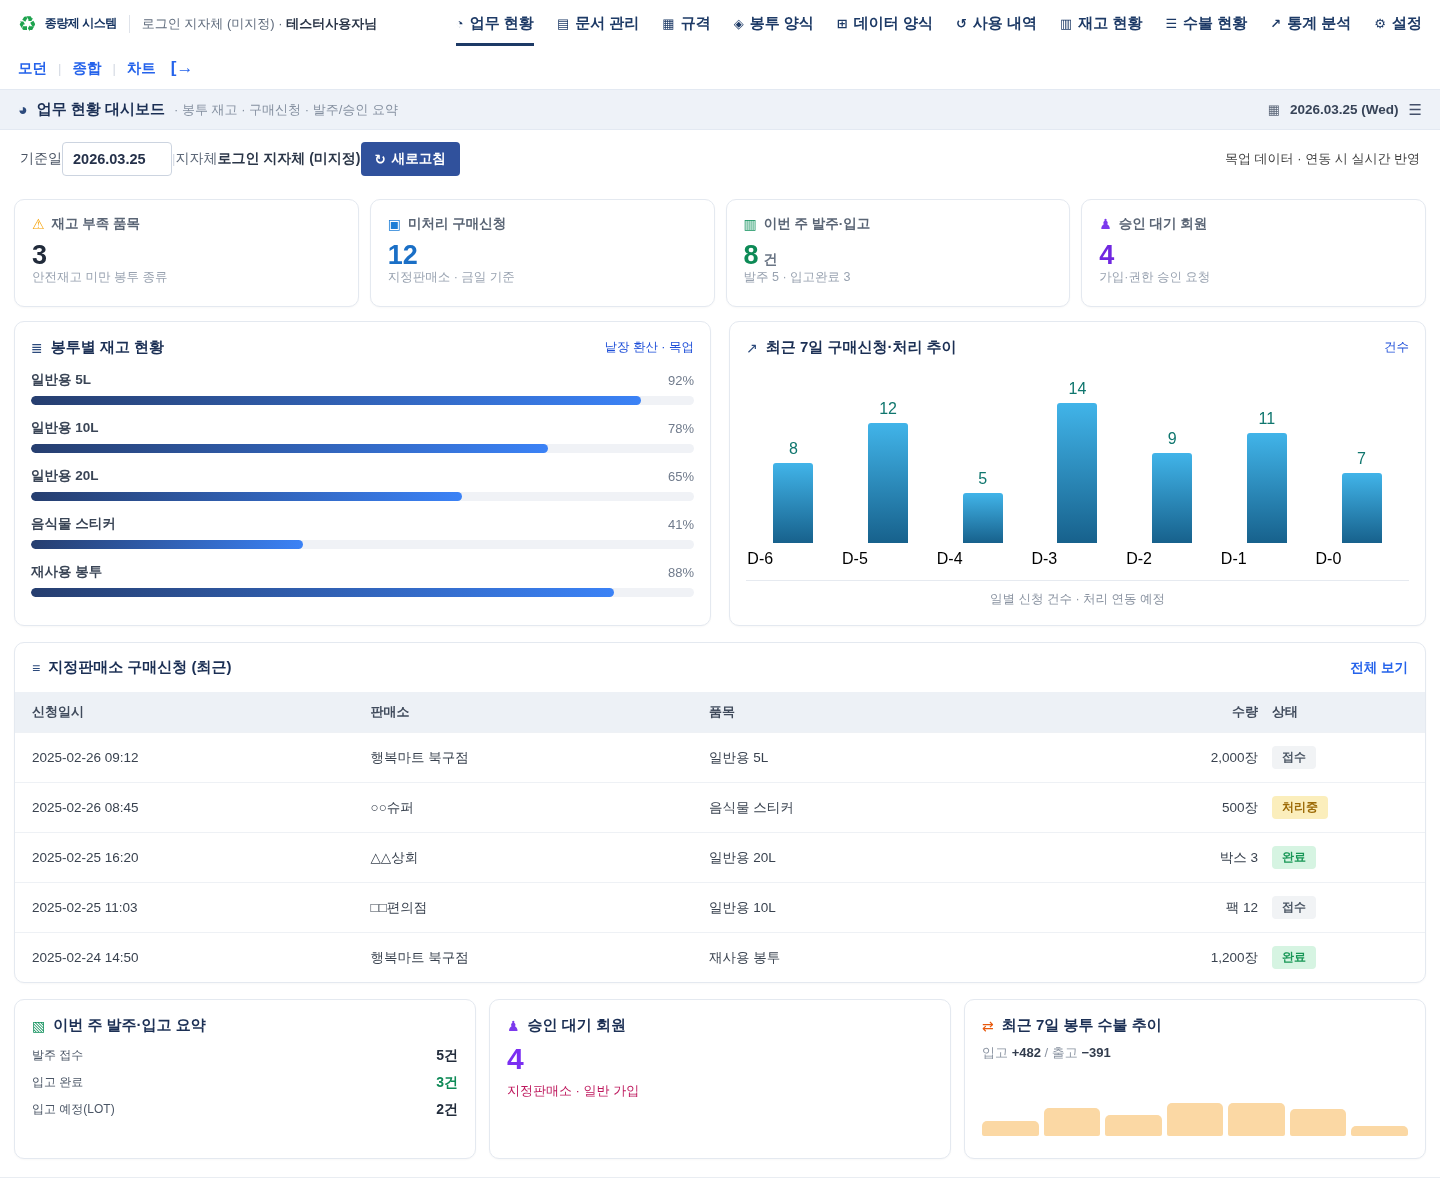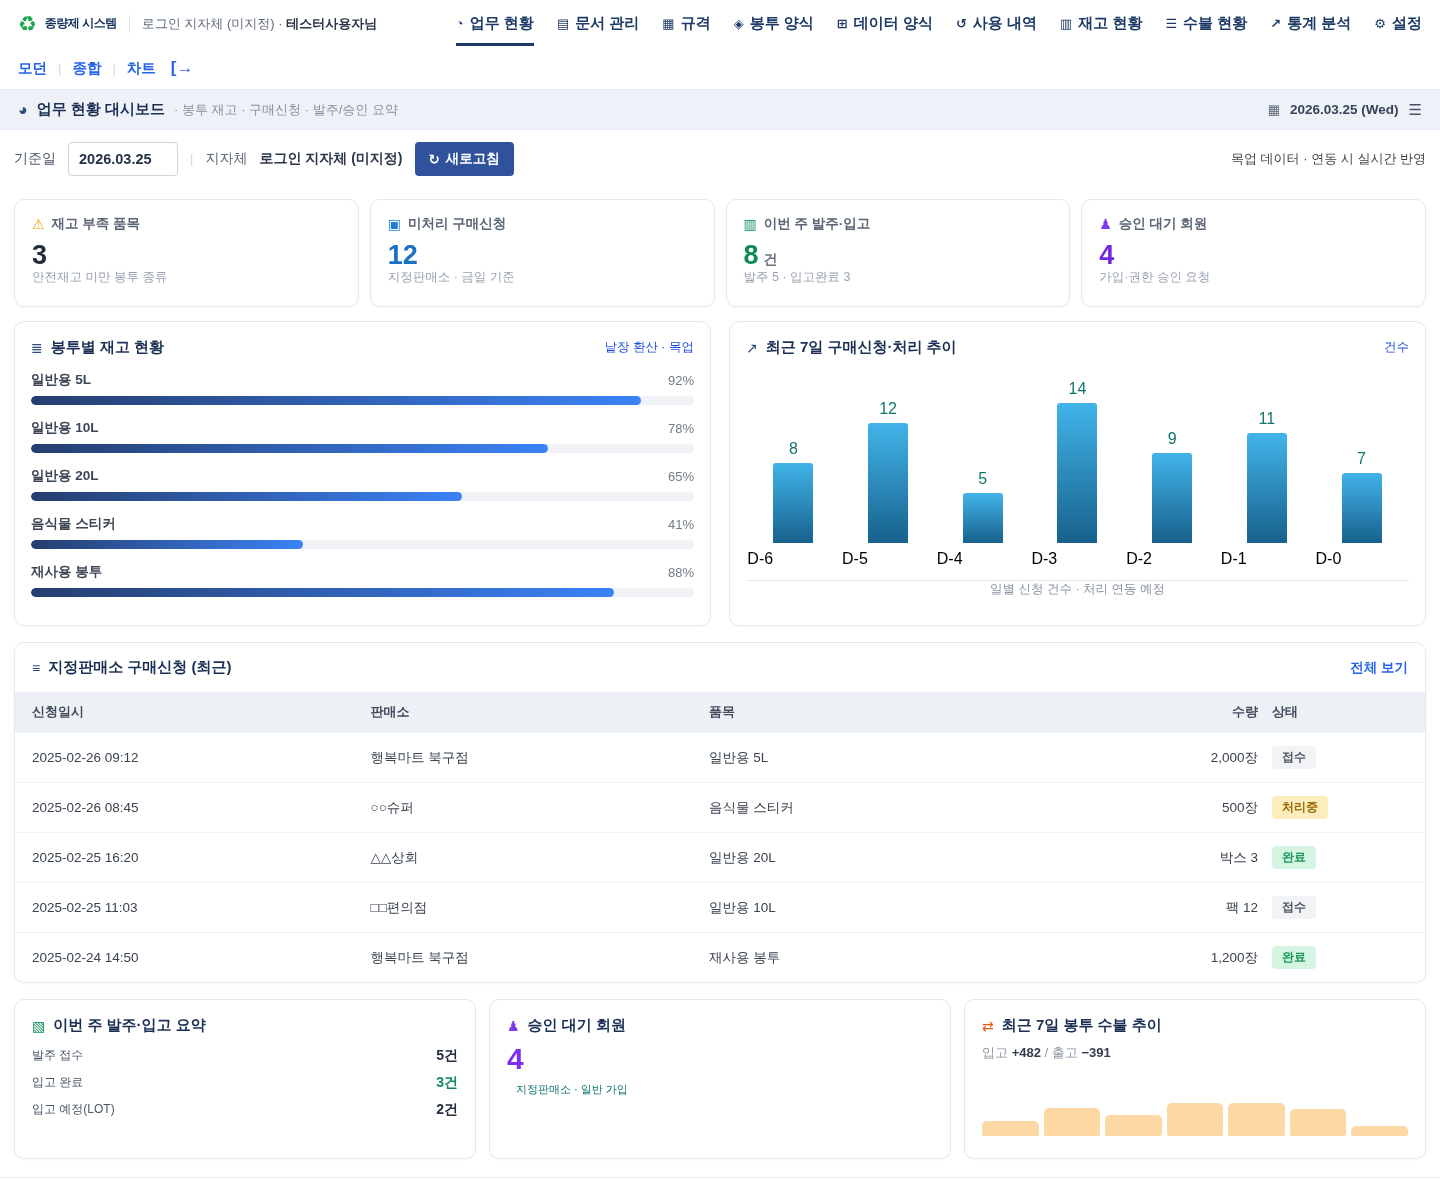--- a/index.html
+++ b/index.html
@@ -33,21 +33,21 @@
   
   .titlebar{ height:41px; background:#eef2f8; border-top:1px solid #e3e9f2; border-bottom:1px solid #e3e9f2; display:flex; align-items:center; padding:0 18px; gap:9px; }
   .tb-ic{ color:#2c4a7c; font-size:16px; }
   .tb-title{ font-size:15px; font-weight:800; color:#1b2f54; }
   .tb-sub{ font-size:13px; color:#8590a0; }
   .tb-right{ margin-left:auto; display:flex; align-items:center; gap:10px; color:#374357; font-size:13.5px; font-weight:600; }
   .tb-cal{ color:#5b6678; font-size:13px; font-weight:400; }
   .tb-sliders{ color:#44506a; font-size:15px; cursor:pointer; }
 
   
-  .filterrow{ height:57px; display:flex; align-items:center; padding:0 14px; gap:12px; font-size:14px; color:#4a5464; }
+  .filterrow{ height:57px; display:flex; align-items:center; padding:0 20px; font-size:14px; color:#4a5464; }
   .date-input{ width:110px; height:34px; border:1px solid #ccd4e0; border-radius:4px; padding:0 10px; font-size:14.5px; font-weight:600; color:#25314a; font-family:inherit; }
   .org-prefix{ color:#5d6878; }
   .org-name{ font-weight:700; color:#2b3648; }
   .btn-refresh{ display:flex; align-items:center; gap:6px; background:#30519c; color:#fff; border:none; border-radius:4px; height:34px; padding:0 14px; font-size:13.5px; font-weight:600; cursor:pointer; font-family:inherit; }
   .filter-hint{ margin-left:auto; color:#404040; font-size:13px; }
 
   
   .main{ padding:0 14px; }
   .card, .panel{ background:#fff; border:1px solid #e4e9f0; border-radius:10px; box-shadow:0 1px 2px rgba(16,24,40,.03); }
 
@@ -76,21 +76,21 @@
   .inv-track{ height:9px; border-radius:5px; background:#f0f2f6; overflow:hidden; }
   .inv-fill{ height:100%; border-radius:5px; background:linear-gradient(90deg,#263e6f,#3b82f6); }
 
   .trend-chart{ display:flex; justify-content:space-around; align-items:flex-end; height:178px; margin-top:8px; }
   .t-col{ display:flex; flex-direction:column; align-items:center; justify-content:flex-end; width:92px; }
   .t-val{ font-size:16px; color:#0f766e; margin-bottom:5px; }
   .t-bar{ width:40px; border-radius:3px 3px 0 0; background:linear-gradient(180deg,#41b4e9,#17618c); }
   .t-xrow{ display:flex; justify-content:space-around; margin-top:7px; }
   .t-x{ width:92px; text-align:left; font-size:16px; color:#000000; }
   .t-sepline{ border-top:1px solid #e6eaf0; margin-top:12px; }
-  .t-caption{ text-align:center; font-size:12.5px; color:#8a93a1; }
+  .t-caption{ text-align:center; font-size:12.5px; color:#8a93a1; margin-top:10px; }
 
   
   .table-panel{ margin-top:16px; overflow:hidden; padding:0; }
   .tbl-head{ display:flex; align-items:center; gap:8px; padding:15px 17px; }
   .tbl-link{ margin-left:auto; color:#2563eb; font-size:13.5px; font-weight:600; cursor:pointer; text-decoration:none; }
   .tgrid{ display:grid; grid-template-columns:24.6% 24.6% 31.2% 8.7% 10.9%; align-items:center; }
   .tbl-cols{ background:#edf1f6; padding:11px 17px; }
   .th{ font-size:13px; font-weight:700; color:#404b5c; }
   .trow{ padding:13px 17px; border-top:1px solid #eef1f5; }
   .td{ font-size:13.5px; color:#39424f; }
@@ -103,21 +103,21 @@
 
   
   .bottom-grid{ display:grid; grid-template-columns:repeat(3,1fr); gap:13px; margin-top:16px; }
   .bcard{ height:160px; padding:16px 17px; }
   .sum-rows{ margin-top:12px; }
   .sum-row{ display:flex; margin-bottom:9px; }
   .sum-label{ font-size:12px; color:#4b5666; }
   .sum-value{ margin-left:auto; font-size:14px; font-weight:700; color:#222c3c; }
   .sum-value.green{ color:#0e8a57; }
   .appr-value{ font-size:30px; font-weight:800; color:#7b2ff2; margin-top:9px; line-height:1; }
-  .appr-sub{ font-size:11px; color:#0f766e; margin-top:8px;margin-left:9px; }
+  .appr-sub{ font-size:13px; color:#be185d; margin-top:8px; }
   .btn-approve{ margin-top:12px; width:100%; height:34px; background:#fff; border:1px solid #ddd0f8; border-radius:6px; color:#7b2ff2; font-size:13.5px; font-weight:600; cursor:pointer; font-family:inherit; }
   .xfer-sub{ font-size:13px; color:#8a93a1; margin-top:9px; }
   .xfer-sub b{ color:#323c4d; }
   .mini-bars{ display:flex; align-items:flex-end; gap:5px; height:40px; margin-top:34px; }
   .mini-bar{ flex:1; background:#fbd8a4; border-radius:5px 5px 2px 2px; }
 
   
   .footnote{ border-top:1px solid #e9edf2; margin-top:18px; padding:15px 18px; font-size:13px; color:#7d8798; }
 </style>
 </head>

